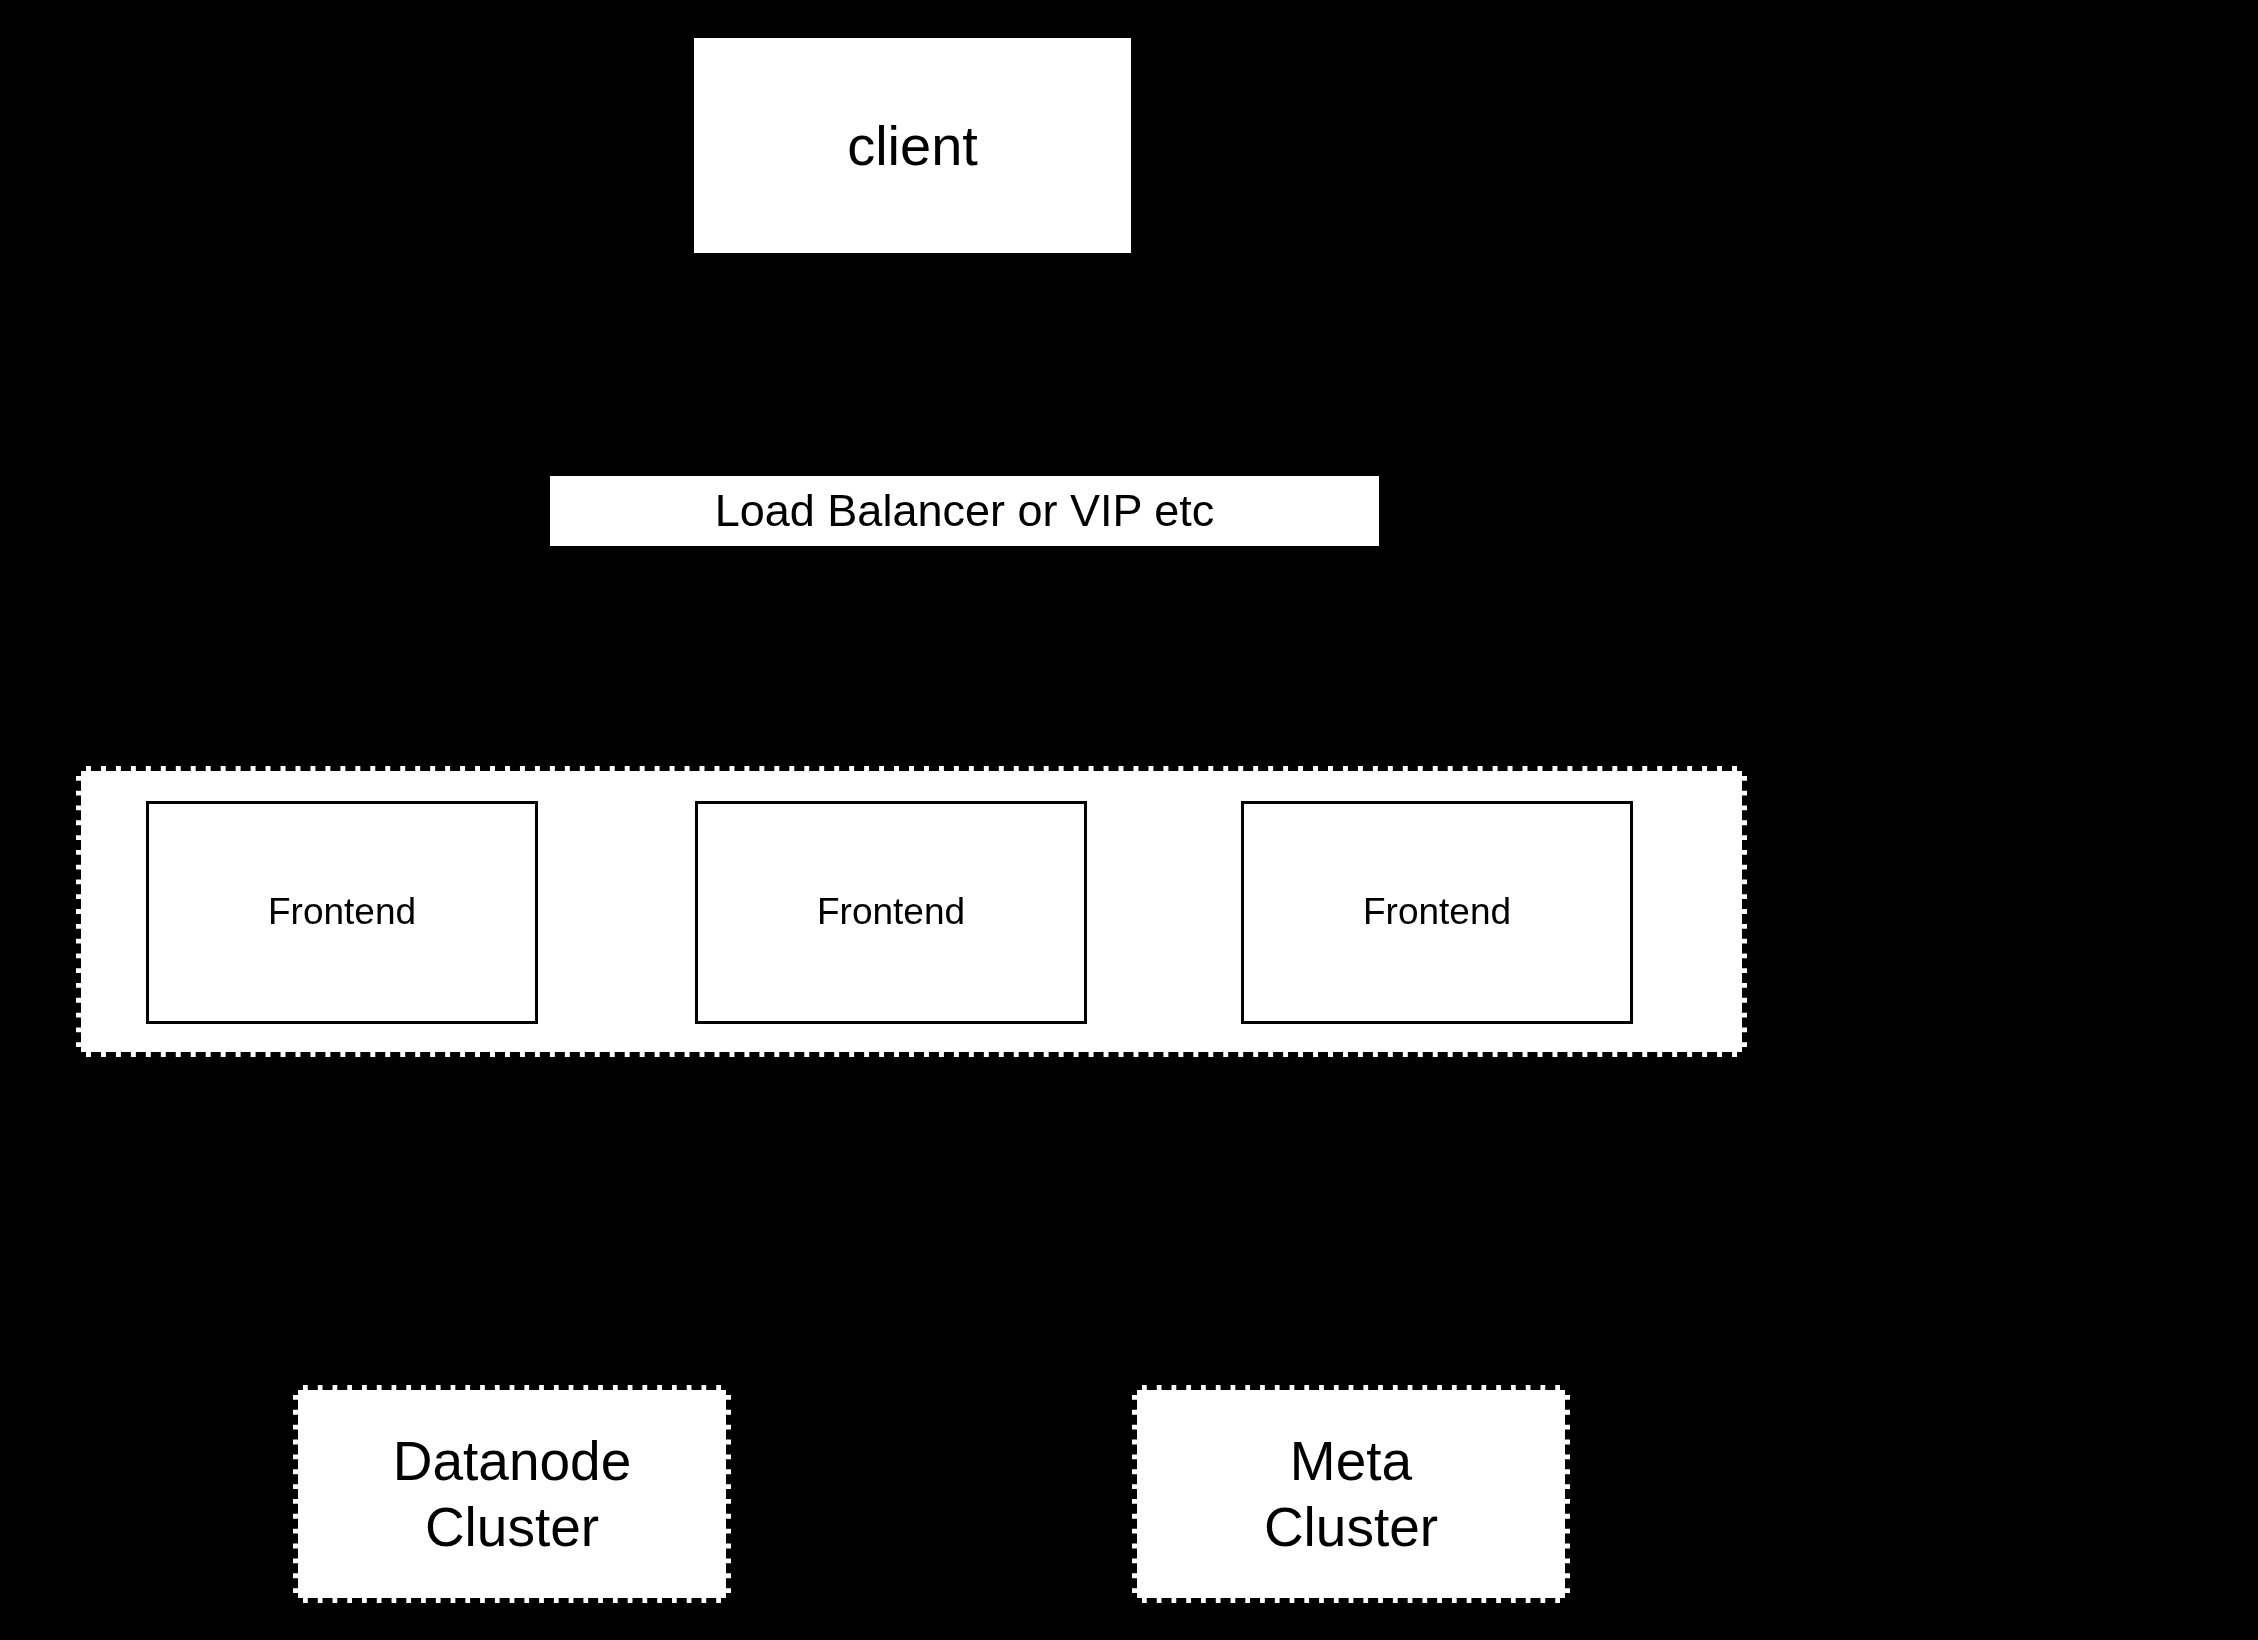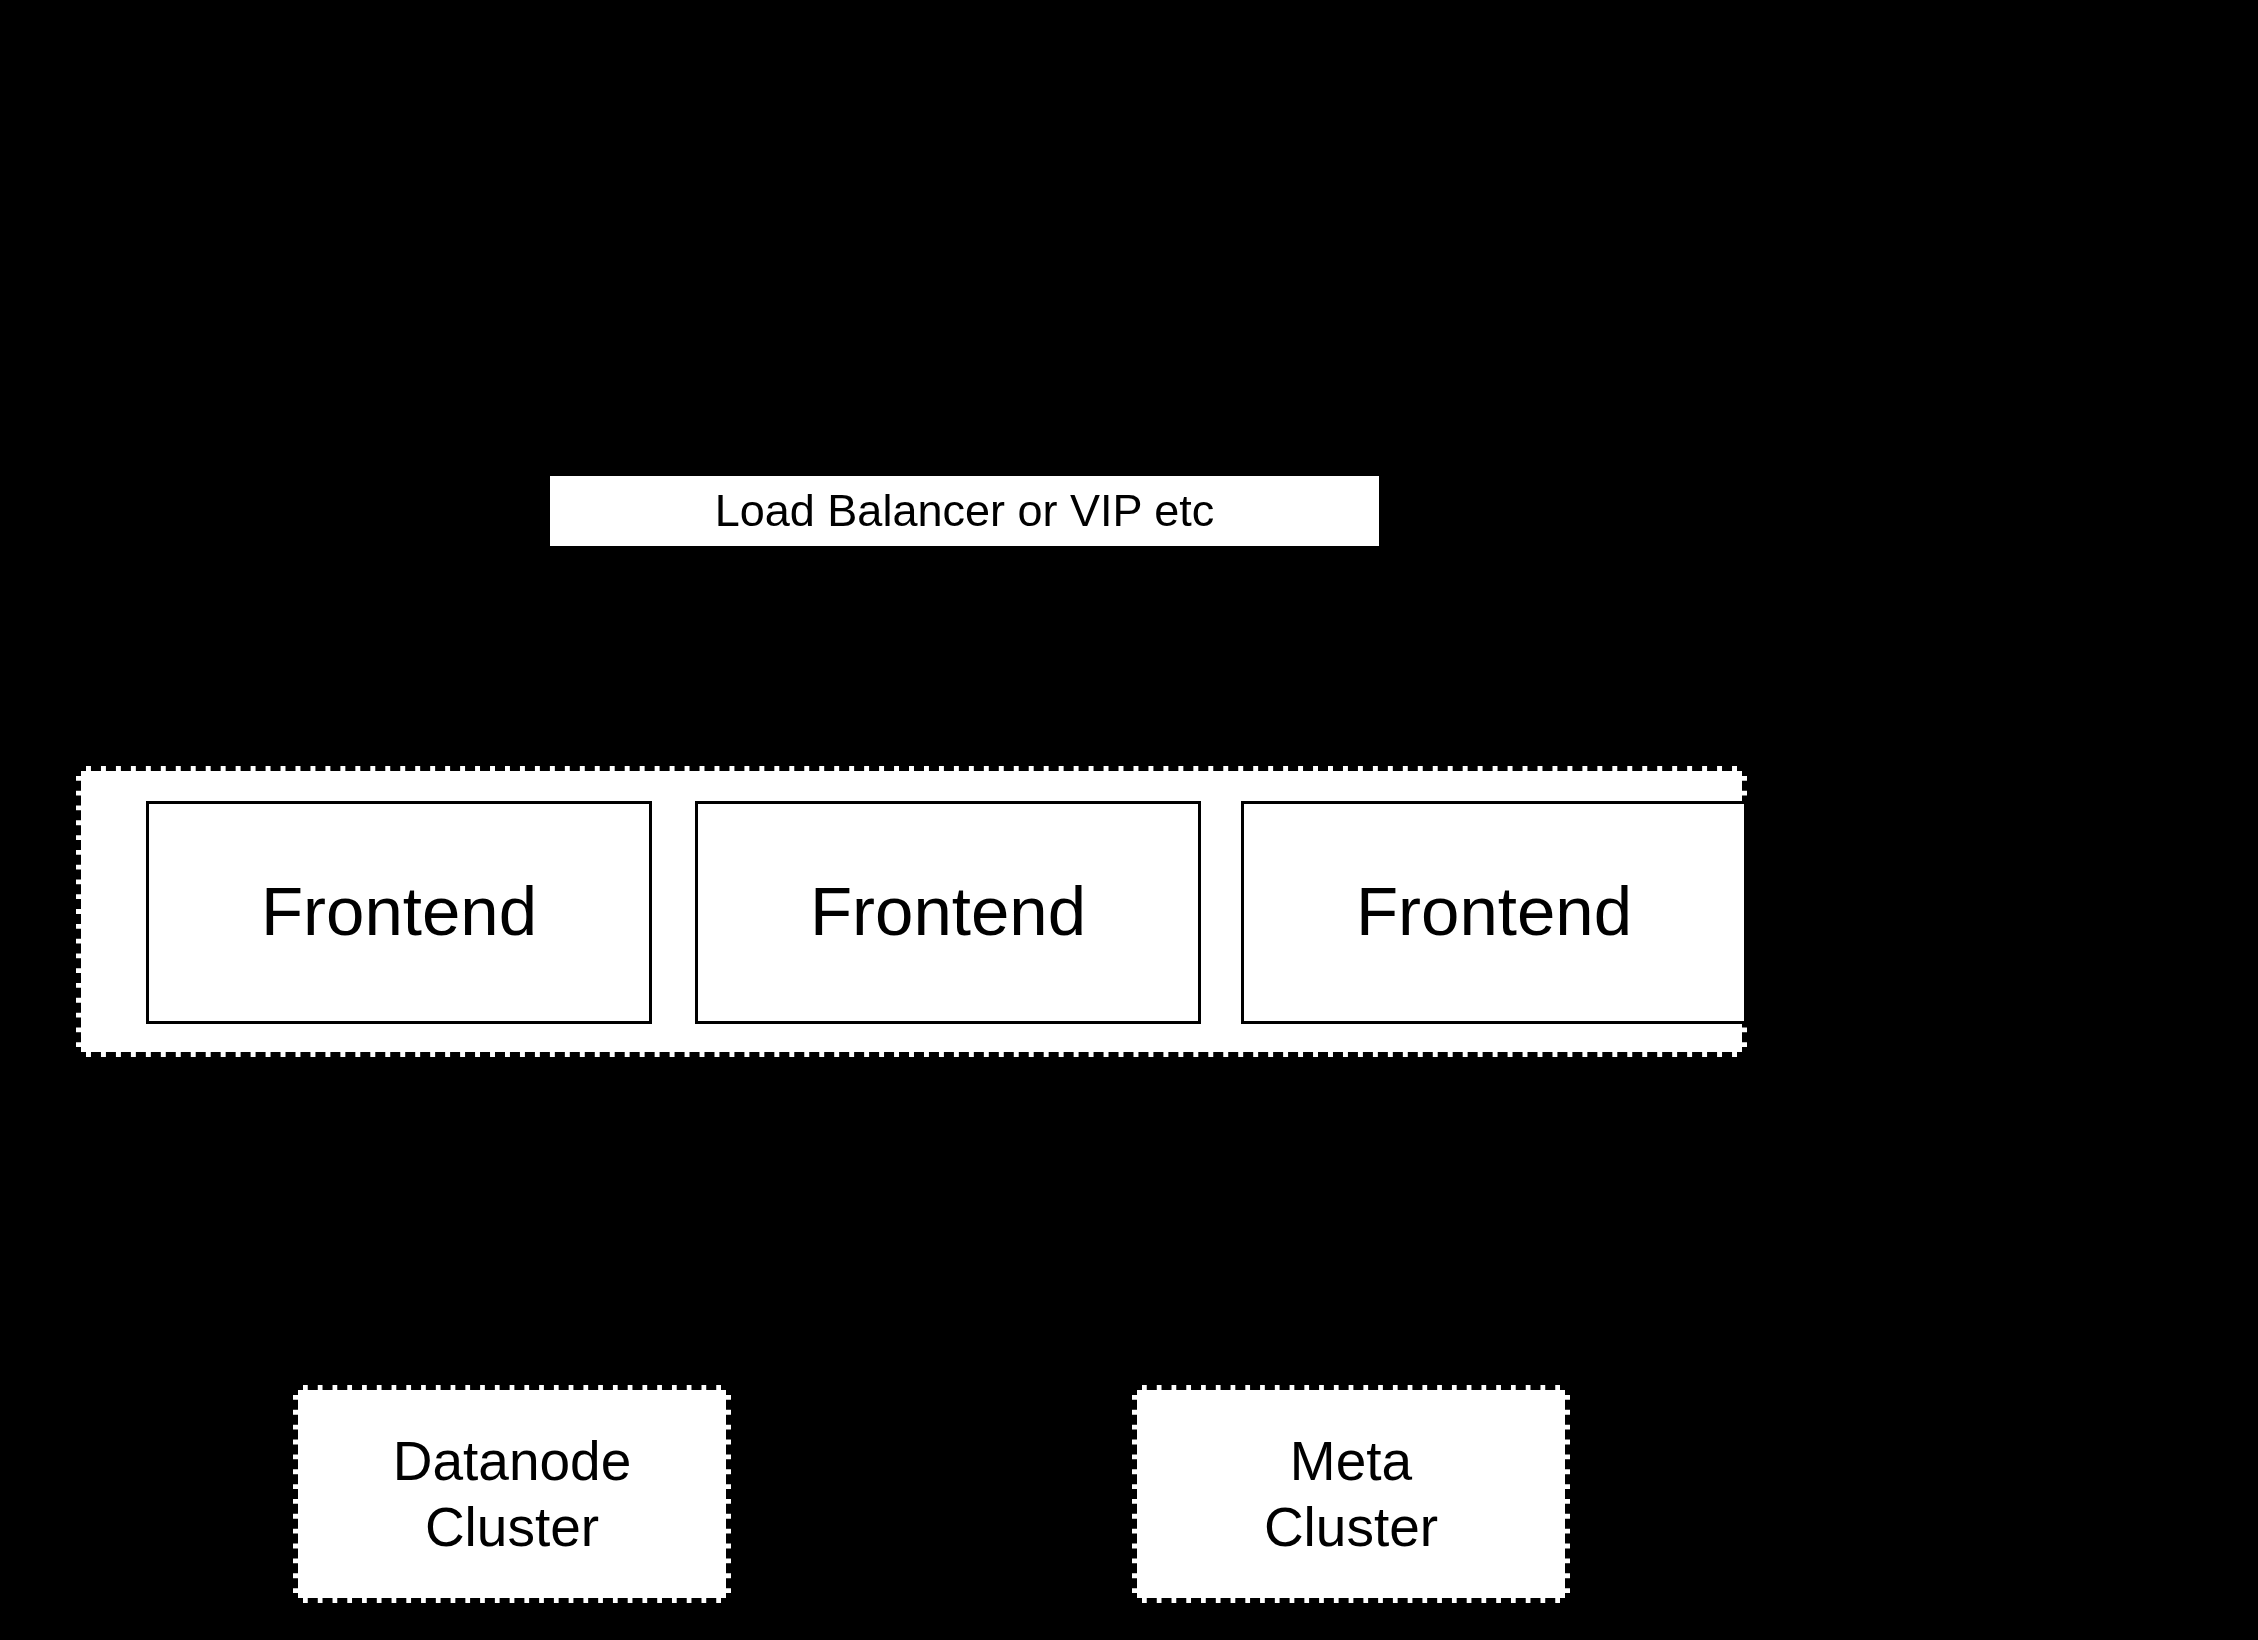--- a/index.html
+++ b/index.html
@@ -25,41 +25,44 @@
   }
   .node--client{left:694px;top:38px;width:437px;height:215px;font-size:56px;}
   .node--lb{left:550px;top:476px;width:829px;height:70px;font-size:45px;}
   .group{
     position:absolute;box-sizing:border-box;
     left:76px;top:766px;width:1671px;height:291px;
     background:var(--node-fill);
     border:5.5px dashed var(--node-border);
   }
   .node--frontend{
-    width:506px;height:223px;top:30px;
+    width:392px;height:223px;top:30px;
     border:3.6px solid var(--node-border);
-    font-size:69px;
+    font-size:37px;
   }
   .node--frontend.f1{left:65px;}
   .node--frontend.f2{left:614px;}
   .node--frontend.f3{left:1160px;}
   .node--cluster{
     width:438px;height:218px;top:1385px;
     border:5.5px dashed var(--node-border);
     font-size:55px;
   }
   .node--datanode{left:293px;}
   .node--meta{left:1132px;}
   .two-line span{display:block;}
 </style>
 </head>
 <body>
 
 <div class="canvas">
 
+  <div class="node node--client">
+    <span>client</span>
+  </div>
 
   <div class="node node--lb">
     <span>Load Balancer or VIP etc</span>
   </div>
 
   <div class="group">
     <div class="node node--frontend f1">
       <span>Frontend</span>
     </div>
     <div class="node node--frontend f2">

